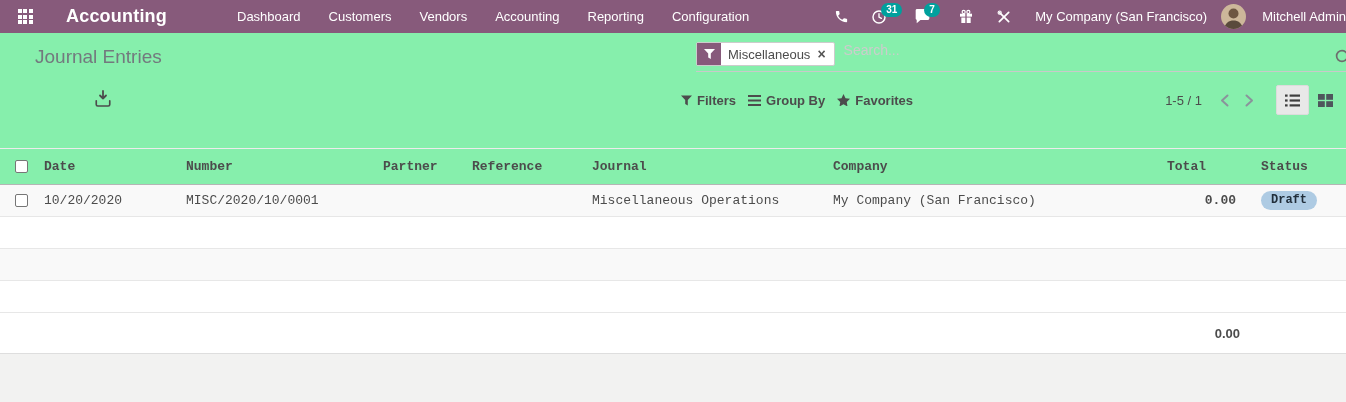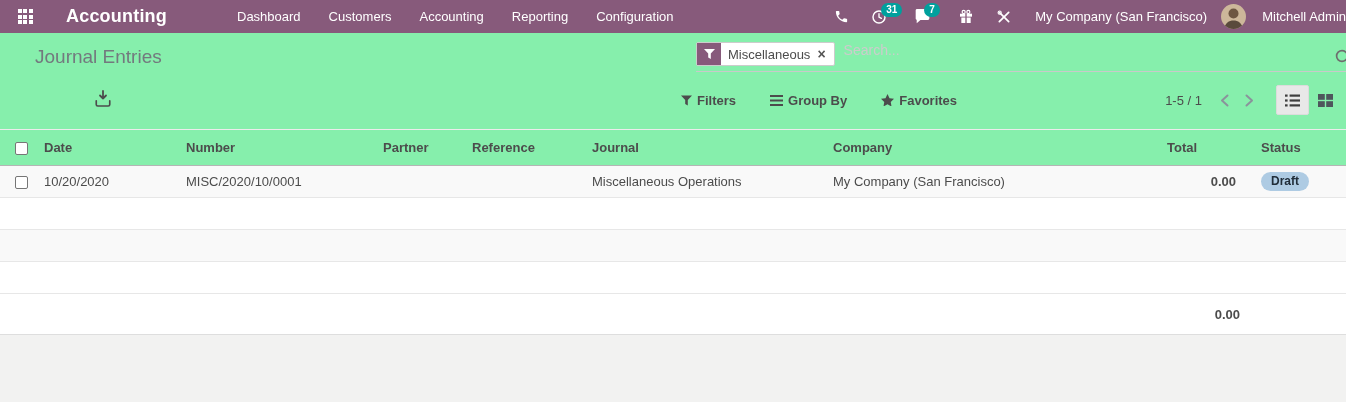--- a/index.html
+++ b/index.html
@@ -36,32 +36,32 @@
                   font-family:"Liberation Sans", sans-serif; }
   .search-input::placeholder { color:#ccc; }
   .magnifier { position:absolute; right:-6px; top:7px; }
 
   
   .crow2 { position:relative; height:40px; flex-shrink:0; }
   .create-btn { position:absolute; left:15px; top:4px; height:29px; padding:0 14px; background:#00A09D; color:#fff;
                 border:0; font-size:12px; font-weight:700; letter-spacing:.4px; cursor:pointer; border-radius:3px;
                 font-family:"Liberation Sans", sans-serif; }
   .export-btn { position:absolute; left:94px; top:10px; cursor:pointer; background:none; border:0; }
-  .mid-controls { position:absolute; left:681px; top:0; height:40px; display:flex; align-items:center; gap:34px; }
+  .mid-controls { position:absolute; left:681px; top:0; height:40px; display:flex; align-items:center; gap:12px; }
   .ctrl { display:flex; align-items:center; gap:5px; font-size:13px; font-weight:700; color:#4c4c4c; cursor:pointer; }
   .right-controls { position:absolute; right:4px; top:0; height:40px; display:flex; align-items:center; }
   .pager-val { font-size:13px; color:#4c4c4c; cursor:pointer; }
   .chev { background:none; border:0; cursor:pointer; padding:0 8px; display:flex; align-items:center; }
   .view-switch { display:flex; margin-left:14px; }
   .vbtn { width:33px; height:30px; display:flex; align-items:center; justify-content:center; cursor:pointer;
           background:transparent; border:1px solid transparent; }
   .vbtn.active { background:#e8e8e8; border-color:#dcdcdc; border-radius:2px; }
 
   
-  .list-table { width:1346px; border-collapse:collapse; table-layout:fixed; margin-top:9px; flex-shrink:0; }
+  .list-table { width:1346px; border-collapse:collapse; table-layout:fixed; margin-top:28px; flex-shrink:0;font-family:Liberation Mono, monospace; }
   .list-table th { text-align:left; font-size:13px; font-weight:700; color:#4c4c4c; height:36px;
                    border-top:1px solid #ececec; border-bottom:1px solid #b5b5b5; padding:0 4px 0 0; }
   .list-table td { font-size:13px; color:#4c4c4c; height:32px; border-bottom:1px solid #e7e7e7; padding:0 4px 0 0;
                    white-space:nowrap; overflow:hidden; }
   .list-table tbody tr { cursor:pointer; }
   .list-table tbody tr:nth-child(odd)  { background:#f9f9f9; }
   .list-table tbody tr:nth-child(even) { background:#fff; }
   .cb-cell { padding-left:15px !important; }
   .checkbox { display:inline-block; width:13px; height:13px; border:1px solid #767676; background:#fff; border-radius:2px;
               vertical-align:middle; cursor:pointer; }
@@ -93,20 +93,21 @@
           <i></i>
           <i></i>
           <i></i>
           <i></i>
         </div>
     </div>
     <div class="brand">Accounting</div>
     <div class="menu">
       <span>Dashboard</span>
       <span>Customers</span>
+      <span>Vendors</span>
       <span>Accounting</span>
       <span>Reporting</span>
       <span>Configuration</span>
     </div>
 
     <div class="nav-right">
       <div class="nav-ic">
         <svg width="15" height="15" viewBox="0 0 24 24">
             <path fill="#fff" d="M6.62 10.79c1.44 2.83 3.76 5.14 6.59 6.59l2.2-2.2c.27-.27.67-.36 1.02-.24 1.12.37 2.33.57 3.57.57.55 0 1 .45 1 1V20c0 .55-.45 1-1 1-9.39 0-17-7.61-17-17 0-.55.45-1 1-1h3.5c.55 0 1 .45 1 1 0 1.25.2 2.45.57 3.57.11.35.03.74-.25 1.02l-2.2 2.2z"></path>
           </svg>

